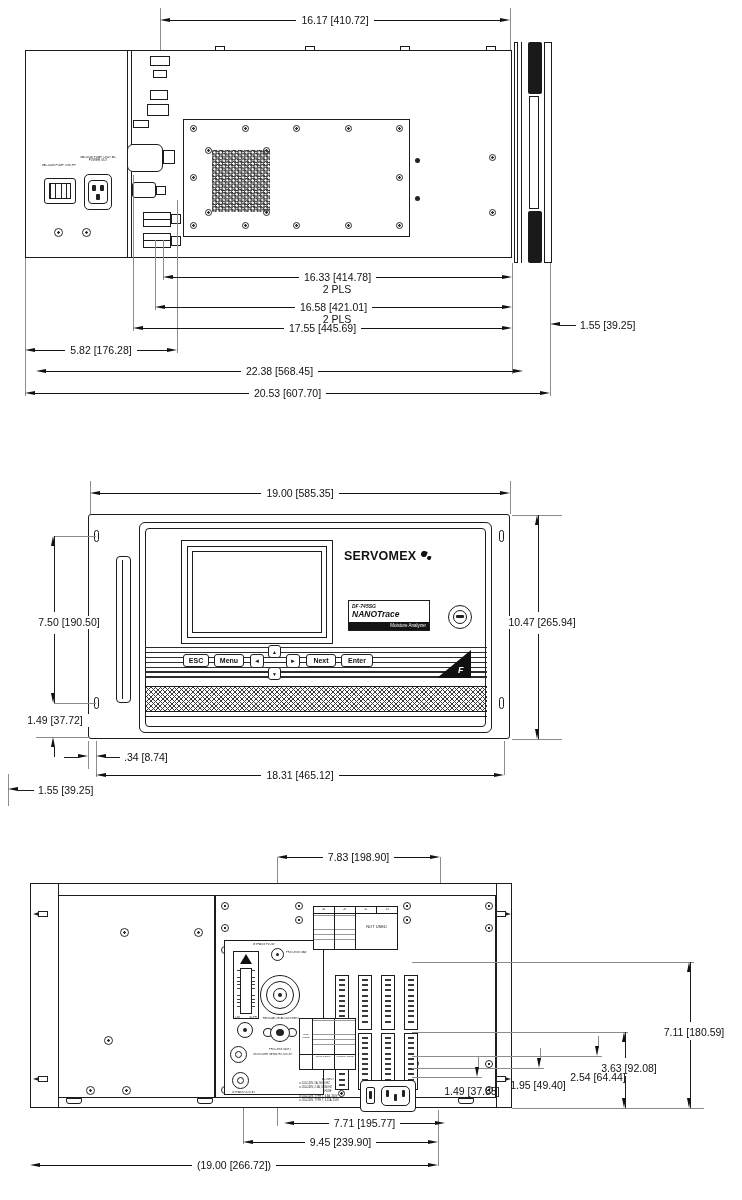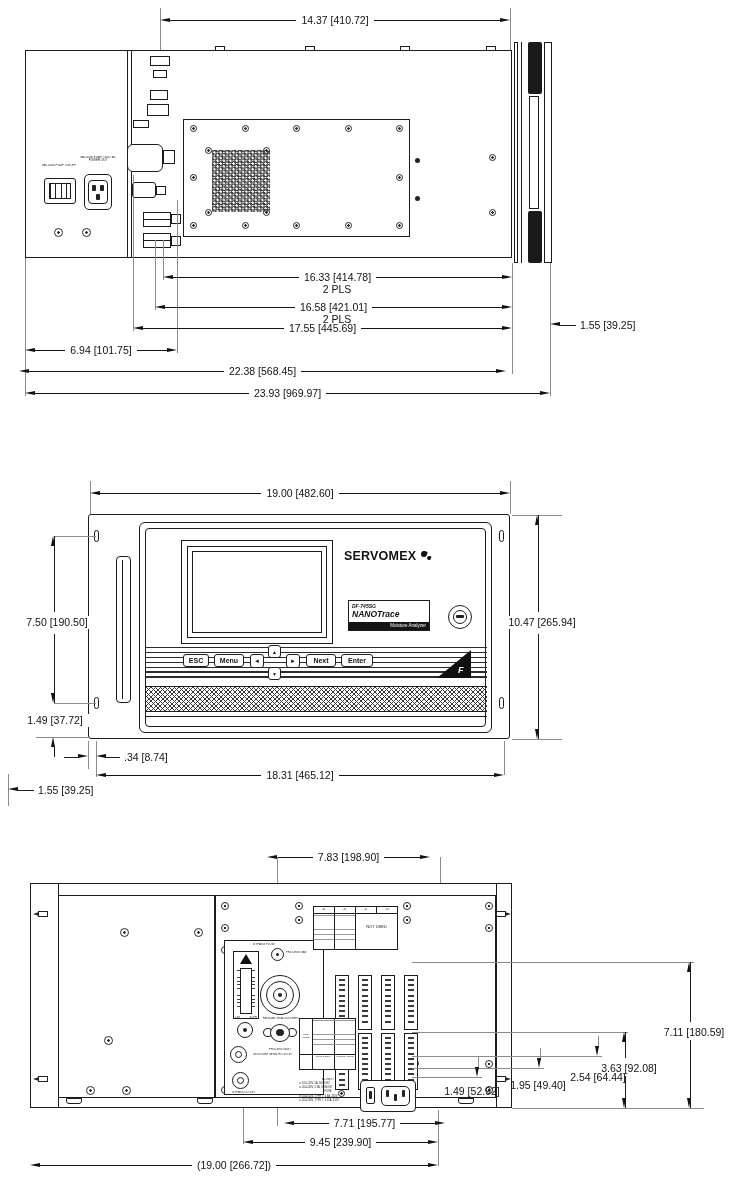--- a/index.html
+++ b/index.html
@@ -50,21 +50,21 @@
 <body>
 
 <div id="page">
 
   <div>
     <div class="ln-v ext" style="left:160px;top:8px;height:42px"></div>
     <div class="ln-v ext" style="left:510px;top:8px;height:42px"></div>
     <div class="dim" style="left:160px;top:14px;width:350px">
       <i class="a-l"></i>
         <i class="l"></i>
-        <span class="t">14.37 [410.72]</span>
+        <span class="t">16.17 [410.72]</span>
         <i class="l"></i>
         <i class="a-r"></i>
     </div>
 
     <div class="box bx2" style="left:25px;top:50px;width:487px;height:208px"></div>
     <div class="box" style="left:215px;top:46px;width:10px;height:5px"></div>
     <div class="box" style="left:305px;top:46px;width:10px;height:5px"></div>
     <div class="box" style="left:400px;top:46px;width:10px;height:5px"></div>
     <div class="box" style="left:486px;top:46px;width:10px;height:5px"></div>
     <div class="ln-v" style="left:127px;top:50px;height:208px"></div>
@@ -158,47 +158,47 @@
         <span class="t">17.55 [445.69]</span>
         <i class="l"></i>
         <i class="a-r"></i>
     </div>
     <i class="aa a-l" style="left:550px;top:322px"></i>
     <div class="ln-h" style="left:560px;top:325px;width:16px"></div>
     <div class="note" style="left:580px;top:320px;width:80px;text-align:left">1.55 [39.25]</div>
     <div class="dim" style="left:25px;top:344px;width:152px">
       <i class="a-l"></i>
         <i class="l"></i>
-        <span class="t">6.94 [101.75]</span>
-        <i class="l"></i>
-        <i class="a-r"></i>
-    </div>
-    <div class="dim" style="left:19px;top:365px;width:487px">
+        <span class="t">5.82 [176.28]</span>
+        <i class="l"></i>
+        <i class="a-r"></i>
+    </div>
+    <div class="dim" style="left:36px;top:365px;width:487px">
       <i class="a-l"></i>
         <i class="l"></i>
         <span class="t">22.38 [568.45]</span>
         <i class="l"></i>
         <i class="a-r"></i>
     </div>
     <div class="dim" style="left:25px;top:387px;width:525px">
       <i class="a-l"></i>
         <i class="l"></i>
-        <span class="t">23.93 [969.97]</span>
+        <span class="t">20.53 [607.70]</span>
         <i class="l"></i>
         <i class="a-r"></i>
     </div>
   </div>
 
   <div>
     <div class="ln-v ext" style="left:90px;top:481px;height:33px"></div>
     <div class="ln-v ext" style="left:510px;top:481px;height:33px"></div>
     <div class="dim" style="left:90px;top:487px;width:420px">
       <i class="a-l"></i>
         <i class="l"></i>
-        <span class="t">19.00 [482.60]</span>
+        <span class="t">19.00 [585.35]</span>
         <i class="l"></i>
         <i class="a-r"></i>
     </div>
 
     <div class="box bx2" style="left:88px;top:514px;width:422px;height:225px;border-radius:3px"></div>
     <div class="box" style="left:94px;top:530px;width:5px;height:12px;border-radius:2.5px"></div>
     <div class="box" style="left:94px;top:697px;width:5px;height:12px;border-radius:2.5px"></div>
     <div class="box" style="left:499px;top:530px;width:5px;height:12px;border-radius:2.5px"></div>
     <div class="box" style="left:499px;top:697px;width:5px;height:12px;border-radius:2.5px"></div>
     <div class="box bx2" style="left:116px;top:556px;width:15px;height:147px;border-radius:4px"></div>
@@ -254,21 +254,21 @@
     <div class="abs" style="left:458px;top:665px;color:#fff;font-size:9px;font-weight:bold;font-style:italic">F</div>
     <div class="mesh" style="left:146px;top:686px;width:341px;height:26px"></div>
     <div class="ln-h" style="left:146px;top:716px;width:341px"></div>
 
     <div class="ln-h ext" style="left:54px;top:536px;width:42px"></div>
     <div class="ln-h ext" style="left:54px;top:703px;width:42px"></div>
     <div class="ln-v" style="left:54px;top:536px;height:76px"></div>
     <div class="ln-v" style="left:54px;top:634px;height:69px"></div>
     <i class="a-u" style="left:51px;top:536px"></i>
     <i class="a-d" style="left:51px;top:693px"></i>
-    <div class="dtxt" style="left:10px;top:616px;width:88px">7.50 [190.50]</div>
+    <div class="dtxt" style="left:22px;top:616px;width:88px">7.50 [190.50]</div>
 
     <div class="ln-h ext" style="left:512px;top:515px;width:50px"></div>
     <div class="ln-h ext" style="left:512px;top:739px;width:50px"></div>
     <div class="ln-v" style="left:538px;top:515px;height:97px"></div>
     <div class="ln-v" style="left:538px;top:634px;height:105px"></div>
     <i class="a-u" style="left:535px;top:515px"></i>
     <i class="a-d" style="left:535px;top:729px"></i>
     <div class="dtxt" style="left:496px;top:616px;width:86px">10.47 [265.94]</div>
 
     <div class="ln-h ext" style="left:36px;top:737px;width:52px"></div>
@@ -293,21 +293,21 @@
         <i class="a-r"></i>
     </div>
 
     <div class="ln-v ext" style="left:8px;top:774px;height:32px"></div>
     <i class="aa a-l" style="left:8px;top:787px"></i>
     <div class="ln-h" style="left:18px;top:790px;width:16px"></div>
     <div class="note" style="left:38px;top:785px;width:80px;text-align:left">1.55 [39.25]</div>
   </div>
 
   <div>
-    <div class="dim" style="left:267px;top:851px;width:163px">
+    <div class="dim" style="left:277px;top:851px;width:163px">
       <i class="a-l"></i>
         <i class="l"></i>
         <span class="t">7.83 [198.90]</span>
         <i class="l"></i>
         <i class="a-r"></i>
     </div>
     <div class="ln-v ext" style="left:277px;top:857px;height:95px"></div>
     <div class="ln-v ext" style="left:440px;top:857px;height:47px"></div>
 
     <div class="box bx2" style="left:30px;top:883px;width:482px;height:225px"></div>
@@ -460,21 +460,21 @@
     <div class="dtxt" style="left:588px;top:1062px;width:76px">3.63 [92.08]</div>
 
     <div class="ln-v ext" style="left:598px;top:1036px;height:12px"></div>
     <i class="a-d" style="left:595px;top:1046px"></i>
     <div class="note" style="left:566px;top:1072px;width:64px">2.54 [64.44]</div>
     <div class="ln-v ext" style="left:540px;top:1048px;height:12px"></div>
     <i class="a-d" style="left:537px;top:1058px"></i>
     <div class="note" style="left:506px;top:1080px;width:64px">1.95 [49.40]</div>
     <div class="ln-v ext" style="left:478px;top:1057px;height:12px"></div>
     <i class="a-d" style="left:475px;top:1067px"></i>
-    <div class="note" style="left:440px;top:1086px;width:64px">1.49 [52.92]</div>
+    <div class="note" style="left:440px;top:1086px;width:64px">1.49 [37.85]</div>
 
     <div class="ln-v ext" style="left:243px;top:1108px;height:36px"></div>
     <div class="ln-v ext" style="left:277px;top:1108px;height:18px"></div>
     <div class="ln-v ext" style="left:438px;top:1110px;height:56px"></div>
     <div class="dim" style="left:284px;top:1117px;width:161px">
       <i class="a-l"></i>
         <i class="l"></i>
         <span class="t">7.71 [195.77]</span>
         <i class="l"></i>
         <i class="a-r"></i>

